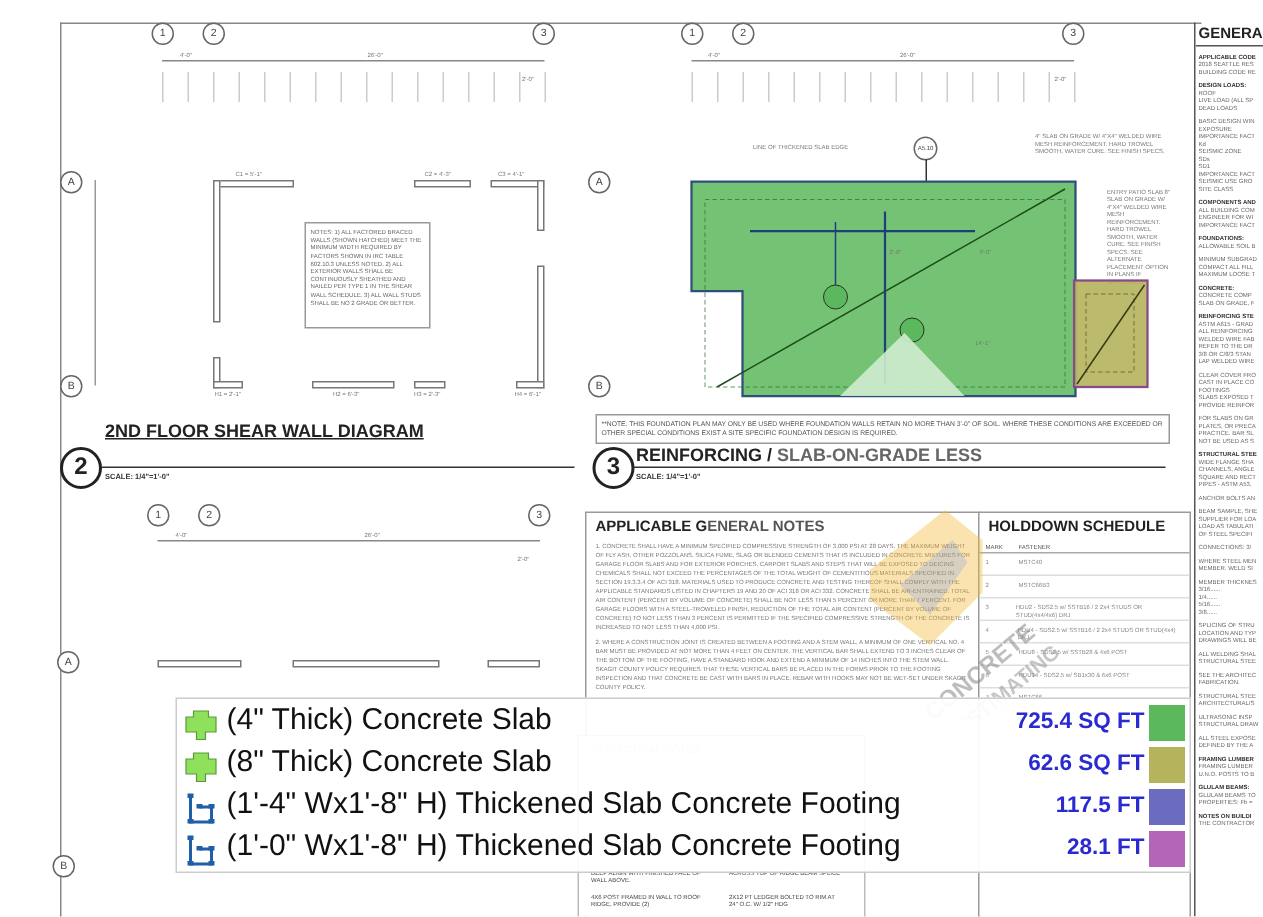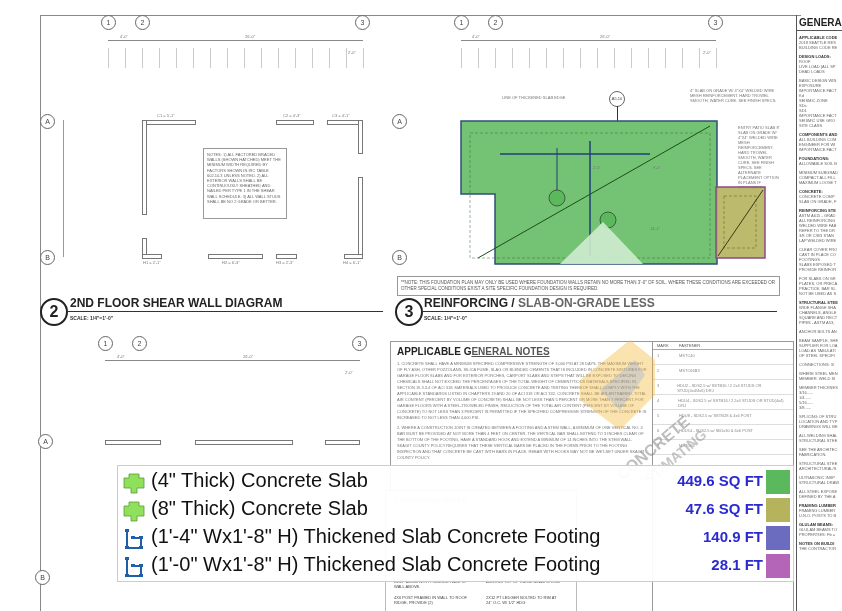--- a/index.html
+++ b/index.html
@@ -81,21 +81,21 @@
   <div class="tiny" style="left:283px;top:113px;">C2 = 4'-3"</div>
   <div class="tiny" style="left:332px;top:113px;">C3 = 4'-1"</div>
   <div class="tiny" style="left:143px;top:260px;">H1 = 2'-1"</div>
   <div class="tiny" style="left:222px;top:260px;">H2 = 6'-3"</div>
   <div class="tiny" style="left:276px;top:260px;">H3 = 2'-3"</div>
   <div class="tiny" style="left:343px;top:260px;">H4 = 6'-1"</div>
 
   <div class="note-box" style="left:203px;top:148px;width:76px;height:63px;font-size:4px;">NOTES: 1) ALL FACTORED BRACED WALLS (SHOWN HATCHED) MEET THE MINIMUM WIDTH REQUIRED BY FACTORS SHOWN IN IRC TABLE 602.10.3 UNLESS NOTED. 2) ALL EXTERIOR WALLS SHALL BE CONTINUOUSLY SHEATHED AND NAILED PER TYPE 1 IN THE SHEAR WALL SCHEDULE. 3) ALL WALL STUDS SHALL BE NO 2 GRADE OR BETTER.</div>
 
   <div class="title-num" style="left:40px;top:298px;">2</div>
-  <div class="title-text" style="left:70px;top:296px;">2ND FLOOR SHEAR WALL DIAGRAM</div>
+  <div class="title-text" style="left:70px;top:280px;text-decoration:underline;">2ND FLOOR SHEAR WALL DIAGRAM</div>
   <div class="title-rule" style="left:68px;top:311px;width:315px;"></div>
   <div class="scale" style="left:70px;top:315px;">SCALE:  1/4"=1'-0"</div>
 </div>
 
 <div>
   <div class="grid-bubble" style="left:454px;top:15px;">1</div>
   <div class="grid-bubble" style="left:488px;top:15px;">2</div>
   <div class="grid-bubble" style="left:708px;top:15px;">3</div>
   <div class="dimline" style="left:461px;top:40px;width:255px;"></div>
   <div class="tiny" style="left:472px;top:34px;">4'-0"</div>
@@ -165,34 +165,35 @@
   <div class="tiny" style="left:243px;top:354px;">26'-0"</div>
   <div class="tiny" style="left:345px;top:370px;">2'-0"</div>
   <div class="grid-bubble" style="left:38px;top:434px;">A</div>
   <div class="grid-bubble" style="left:35px;top:570px;">B</div>
   <div class="wall" style="left:105px;top:440px;width:54px;height:3px;"></div>
   <div class="wall" style="left:195px;top:440px;width:96px;height:3px;"></div>
   <div class="wall" style="left:325px;top:440px;width:33px;height:3px;"></div>
 </div>
 
 <div class="panel" style="left:390px;top:341px;width:262px;height:270px;">
-  <div class="panel-title"><span>APPLICABLE </span><span>G</span><span style="color:#555;text-decoration:underline;">ENERAL NOTES</span></div>
+  <div class="panel-title"><span>APPLICABLE </span><span>G</span><span style="color:#555;">ENERAL NOTES</span></div>
   <div class="panel-text">1. CONCRETE SHALL HAVE A MINIMUM SPECIFIED COMPRESSIVE STRENGTH OF 3,000 PSI AT 28 DAYS. THE MAXIMUM WEIGHT OF FLY ASH, OTHER POZZOLANS, SILICA FUME, SLAG OR BLENDED CEMENTS THAT IS INCLUDED IN CONCRETE MIXTURES FOR GARAGE FLOOR SLABS AND FOR EXTERIOR PORCHES, CARPORT SLABS AND STEPS THAT WILL BE EXPOSED TO DEICING CHEMICALS SHALL NOT EXCEED THE PERCENTAGES OF THE TOTAL WEIGHT OF CEMENTITIOUS MATERIALS SPECIFIED IN SECTION 19.3.3.4 OF ACI 318. MATERIALS USED TO PRODUCE CONCRETE AND TESTING THEREOF SHALL COMPLY WITH THE APPLICABLE STANDARDS LISTED IN CHAPTERS 19 AND 20 OF ACI 318 OR ACI 332. CONCRETE SHALL BE AIR-ENTRAINED. TOTAL AIR CONTENT (PERCENT BY VOLUME OF CONCRETE) SHALL BE NOT LESS THAN 5 PERCENT OR MORE THAN 7 PERCENT. FOR GARAGE FLOORS WITH A STEEL-TROWELED FINISH, REDUCTION OF THE TOTAL AIR CONTENT (PERCENT BY VOLUME OF CONCRETE) TO NOT LESS THAN 3 PERCENT IS PERMITTED IF THE SPECIFIED COMPRESSIVE STRENGTH OF THE CONCRETE IS INCREASED TO NOT LESS THAN 4,000 PSI.</div>
   <div class="panel-text" style="margin-top:4px;">2. WHERE A CONSTRUCTION JOINT IS CREATED BETWEEN A FOOTING AND A STEM WALL, A MINIMUM OF ONE VERTICAL NO. 4 BAR MUST BE PROVIDED AT NOT MORE THAN 4 FEET ON CENTER. THE VERTICAL BAR SHALL EXTEND TO 3 INCHES CLEAR OF THE BOTTOM OF THE FOOTING, HAVE A STANDARD HOOK AND EXTEND A MINIMUM OF 14 INCHES INTO THE STEM WALL. SKAGIT COUNTY POLICY REQUIRES THAT THESE VERTICAL BARS BE PLACED IN THE FORMS PRIOR TO THE FOOTING INSPECTION AND THAT CONCRETE BE CAST WITH BARS IN PLACE. REBAR WITH HOOKS MAY NOT BE WET-SET UNDER SKAGIT COUNTY POLICY.</div>
 </div>
 
 <div class="panel" style="left:385px;top:490px;width:190px;height:121px;border-color:#bbb;">
   <div style="font-size:7px;color:#bbb;padding:6px 8px;">STRUCTURAL NOTES</div>
   <div class="abs" style="left:8px;top:88px;font-size:4px;color:#444;width:75px;">DEEP ALIGN WITH FINISHED FACE OF WALL ABOVE.</div>
   <div class="abs" style="left:100px;top:88px;font-size:4px;color:#444;width:75px;">ACROSS TOP OF RIDGE BEAM SPLICE</div>
   <div class="abs" style="left:8px;top:104px;font-size:4px;color:#444;width:75px;">4X6 POST FRAMED IN WALL TO ROOF RIDGE, PROVIDE (2)</div>
   <div class="abs" style="left:100px;top:104px;font-size:4px;color:#444;width:75px;">2X12 PT LEDGER BOLTED TO RIM AT 24" O.C. W/ 1/2" HDG</div>
 </div>
 
 <div class="panel" style="left:652px;top:341px;width:140px;height:270px;">
+  <div class="panel-title"><span>HOLDDOWN </span><span>S</span><span>CHEDULE</span></div>
   <div style="display:flex;font-size:4px;color:#555;border-bottom:1px solid #aaa;padding:1px 4px;">
     <span style="width:22px;">MARK</span>
     <span>FASTENER</span>
   </div>
   <div style="display:flex;font-size:4px;color:#888;border-bottom:1px solid #ddd;padding:3px 4px;height:8px;">
       <span style="width:22px;">1</span>
       <span>MSTC40</span>
     </div>
   <div style="display:flex;font-size:4px;color:#888;border-bottom:1px solid #ddd;padding:3px 4px;height:8px;">
       <span style="width:22px;">2</span>
@@ -316,42 +317,42 @@
   <text x="40" y="140" transform="rotate(-40 80 120)" font-size="16" font-weight="bold" fill="#888" font-family="Liberation Sans, sans-serif">CONCRETE</text>
   <text x="60" y="150" transform="rotate(-40 100 130)" font-size="14" font-weight="bold" fill="#999" font-family="Liberation Sans, sans-serif">ESTIMATING</text>
 </svg>
 
 <div class="legend">
   <div class="legend-row" style="top:2px;">
     <svg class="legend-icon" viewBox="0 0 22 22">
       <polygon points="6,2 16,2 16,6 21,6 21,16 14,16 14,21 8,21 8,16 1,16 1,6 6,6" fill="#8fe05a" stroke="#5a9a3a" stroke-width="0.8"></polygon>
     </svg>
     <span class="legend-label">(4" Thick) Concrete Slab</span>
-    <span class="legend-qty">449.6 SQ FT</span>
+    <span class="legend-qty">725.4 SQ FT</span>
     <div class="legend-swatch" style="background:#5cb85c;"></div>
   </div>
   <div class="legend-row" style="top:30px;">
     <svg class="legend-icon" viewBox="0 0 22 22">
       <polygon points="6,2 16,2 16,6 21,6 21,16 14,16 14,21 8,21 8,16 1,16 1,6 6,6" fill="#8fe05a" stroke="#5a9a3a" stroke-width="0.8"></polygon>
     </svg>
     <span class="legend-label">(8" Thick) Concrete Slab</span>
-    <span class="legend-qty">47.6 SQ FT</span>
+    <span class="legend-qty">62.6 SQ FT</span>
     <div class="legend-swatch" style="background:#b5b35c;"></div>
   </div>
   <div class="legend-row" style="top:58px;">
     <svg class="legend-icon" viewBox="0 0 22 22">
       <path d="M4,2 V20 H18 V10 H10" fill="none" stroke="#1f5fa8" stroke-width="2"></path>
       <rect x="2" y="1" width="4" height="3" fill="#1f5fa8"></rect>
         <rect x="2" y="18" width="4" height="3" fill="#1f5fa8"></rect>
       <rect x="16" y="18" width="4" height="3" fill="#1f5fa8"></rect>
         <rect x="16" y="8" width="4" height="3" fill="#1f5fa8"></rect>
       <rect x="8" y="8" width="4" height="3" fill="#1f5fa8"></rect>
     </svg>
     <span class="legend-label">(1'-4" Wx1'-8" H) Thickened Slab Concrete Footing</span>
-    <span class="legend-qty">140.9 FT</span>
+    <span class="legend-qty">117.5 FT</span>
     <div class="legend-swatch" style="background:#6b6bbf;"></div>
   </div>
   <div class="legend-row" style="top:86px;">
     <svg class="legend-icon" viewBox="0 0 22 22">
       <path d="M4,2 V20 H18 V10 H10" fill="none" stroke="#1f5fa8" stroke-width="2"></path>
       <rect x="2" y="1" width="4" height="3" fill="#1f5fa8"></rect>
         <rect x="2" y="18" width="4" height="3" fill="#1f5fa8"></rect>
       <rect x="16" y="18" width="4" height="3" fill="#1f5fa8"></rect>
         <rect x="16" y="8" width="4" height="3" fill="#1f5fa8"></rect>
       <rect x="8" y="8" width="4" height="3" fill="#1f5fa8"></rect>

